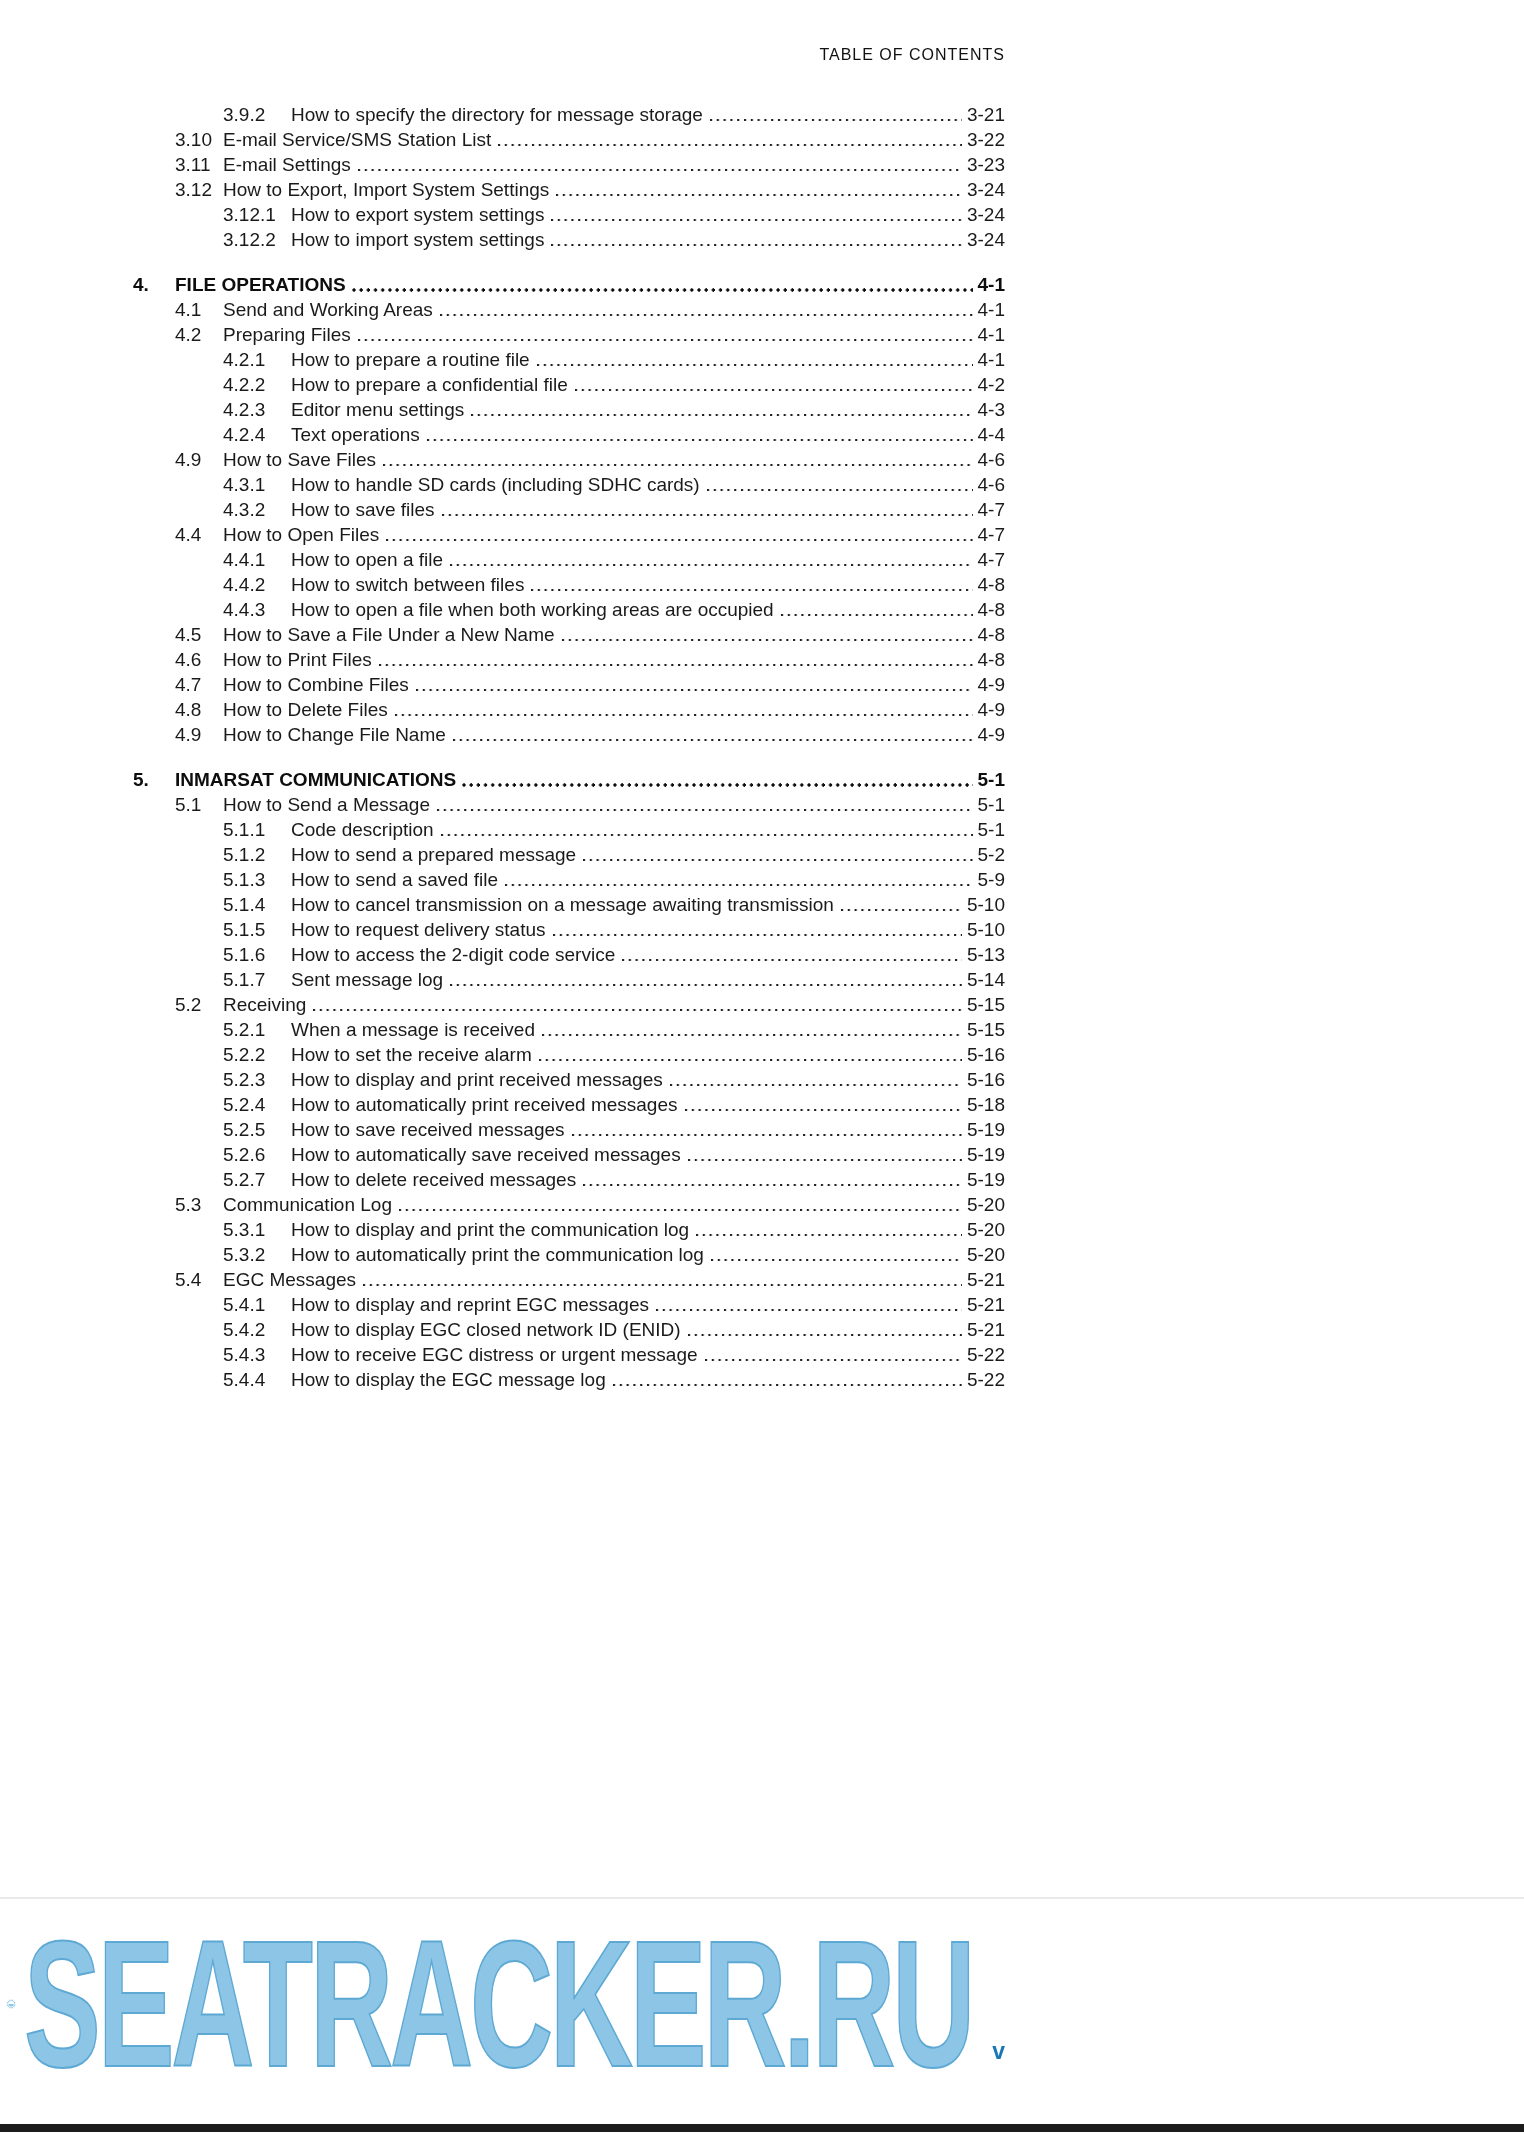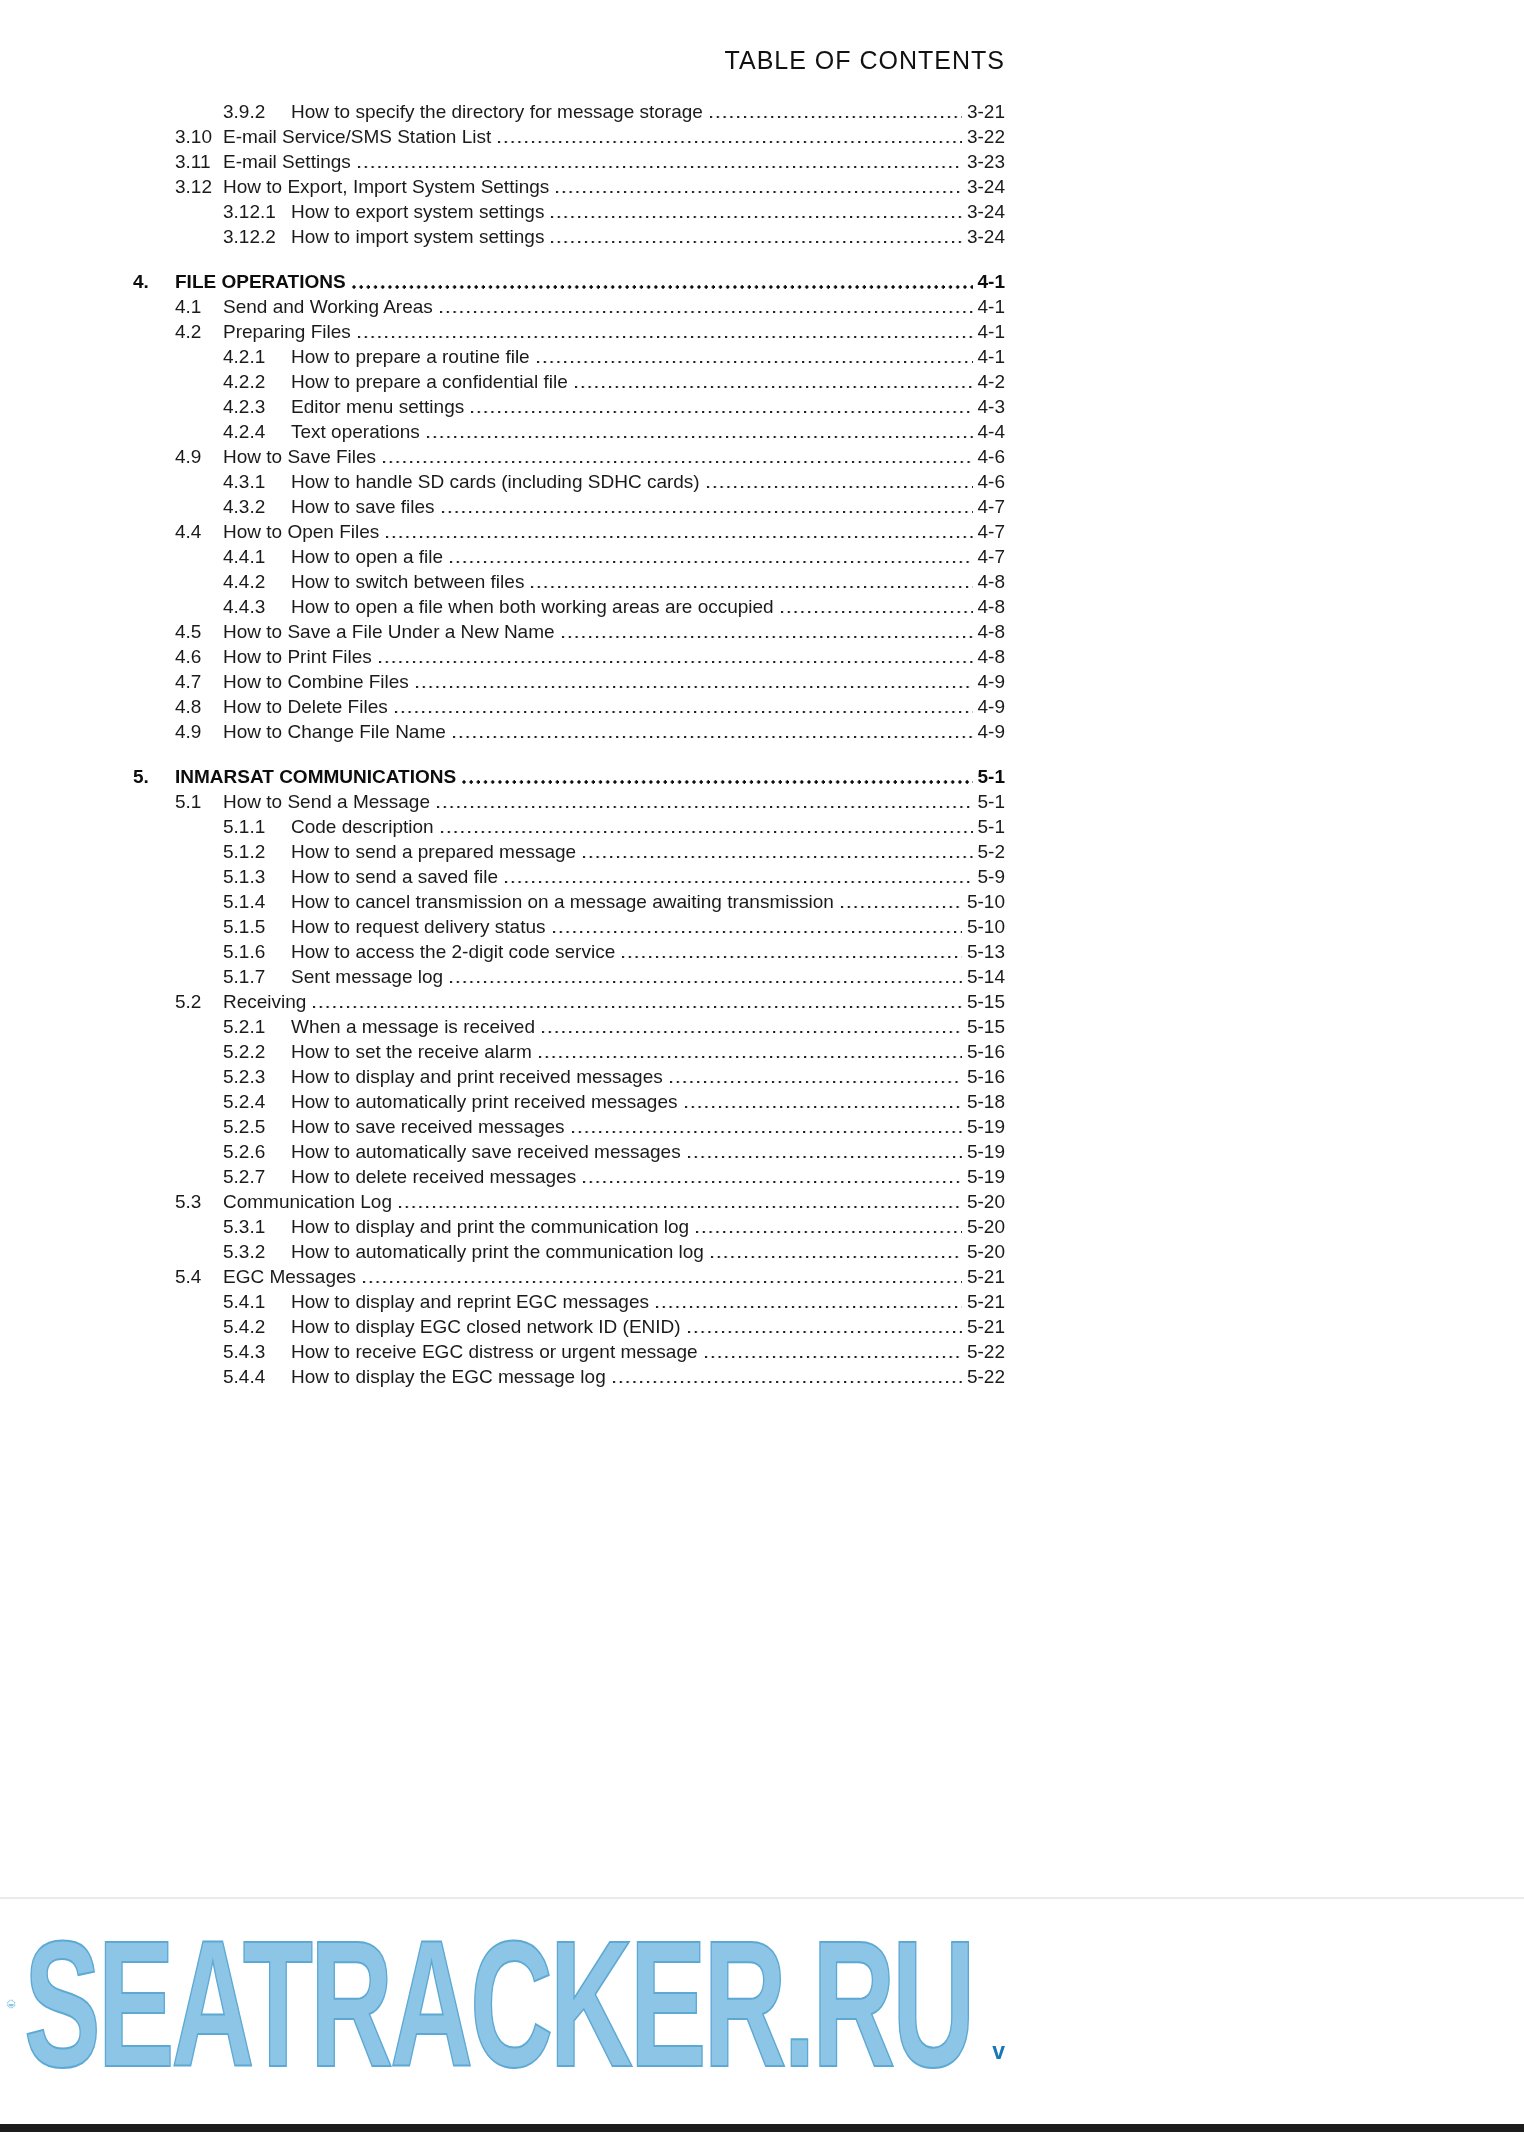--- a/index.html
+++ b/index.html
@@ -2,22 +2,22 @@
 <html><head>
 <meta charset="utf-8">
 <style>
   * { margin:0; padding:0; box-sizing:border-box; }
   html,body { background:#ffffff; }
   .page {
     position:relative; width:1524px; height:2156px; background:#ffffff;
     font-family:"Liberation Sans", sans-serif; color:#1a1a1a; overflow:hidden;
   }
   .content { position:absolute; left:133px; top:46px; width:872px; }
-  .toc-header { text-align:right; font-size:25px; letter-spacing:1px; color:#111; }
-  .toc-list { margin-top:24px; }
+  .toc-header { text-align:right; font-size:16px; letter-spacing:1px; color:#111; }
+  .toc-list { margin-top:38px; }
 
   .row { display:flex; height:25px; line-height:25px; font-size:19px; white-space:nowrap; }
   .row .num   { flex:none; }
   .row .title { flex:none; }
   .row .dots  { flex:1 1 auto; position:relative; min-width:10px; margin:0 2px 0 3px; }
   .row .pg    { flex:none; }
   .dots::before{
     content:""; position:absolute; left:3px; right:3px; bottom:5px; height:4px;
     background-image:radial-gradient(circle at 2px 2px,#1f1f1f 1.25px,transparent 1.55px);
     background-size:6.8px 4px; background-repeat:repeat-x;

